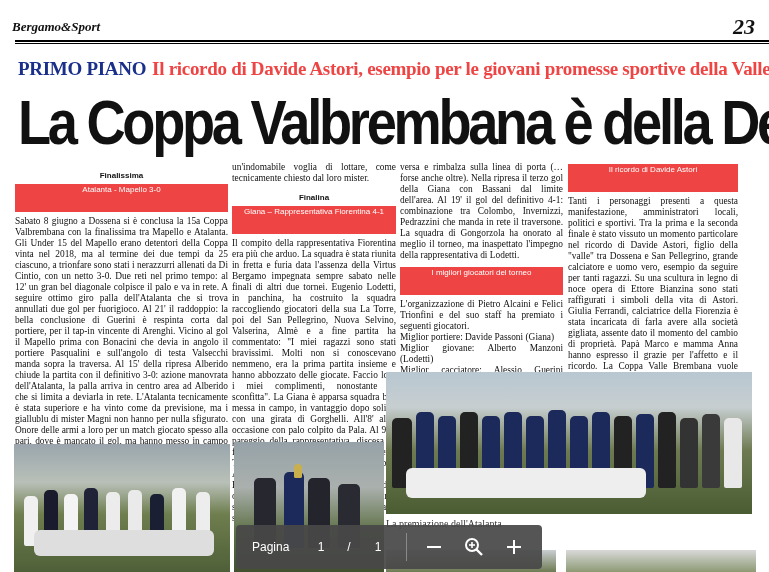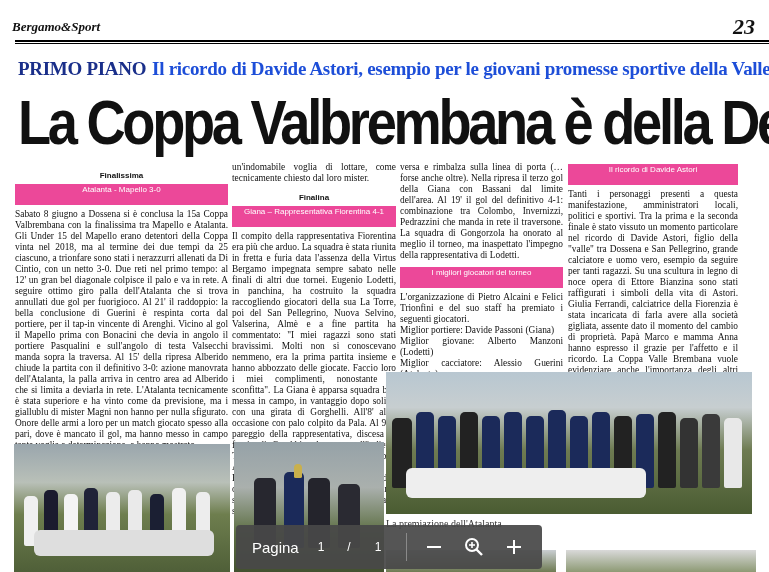--- a/index.html
+++ b/index.html
@@ -11,30 +11,30 @@
   
   .hdr { position: absolute; left: 12px; right: 0; top: 14px; height: 26px; }
   .hdr-date { position: absolute; left: 6px; top: 6px; font-style: italic; font-weight: bold; font-size: 12px; }
   .hdr-title { position: absolute; left: 0; right: 0; top: 5px; font-style: italic; font-weight: bold; font-size: 13px; }
   .hdr-page { position: absolute; right: 14px; top: 0; font-style: italic; font-weight: bold; font-size: 22px; }
   .hdr-rule { position: absolute; left: 15px; right: 0; top: 40px; height: 4px; border-top: 2px solid #000; border-bottom: 1px solid #000; }
 
   
   .kicker { position: absolute; left: 18px; top: 58px; font-size: 19px; font-weight: bold; white-space: nowrap; letter-spacing: -0.3px; }
   .kicker .lbl { color: #1a2f8a; margin-right: 6px; }
-  .kicker .txt { color: #1d4ed8; }
+  .kicker .txt { color: #ef4444; }
 
   
   .headline { position: absolute; left: 18px; right: 15px; top: 84px; font-family: "Liberation Sans", sans-serif; font-weight: bold; font-size: 63px; letter-spacing: -3.8px; line-height: 76px; white-space: nowrap; transform: scaleX(0.86); transform-origin: left top; }
 
   
   .col { position: absolute; font-size: 9.4px; line-height: 11px; text-align: justify; }
   .col p { margin-bottom: 0; }
   .col .sub { text-align: center; font-family: "Liberation Sans", sans-serif; font-weight: bold; font-size: 8px; margin: 2px 0 3px; }
-  .redbar { background: #ec4899; color: #fff; font-family: "Liberation Sans", sans-serif; font-size: 8px; text-align: center; height: 21px; line-height: 11px; margin: 2px 0 4px; }
+  .redbar { background: #ef4444; color: #fff; font-family: "Liberation Sans", sans-serif; font-size: 8px; text-align: center; height: 28px; line-height: 11px; margin: 2px 0 4px; }
 
   .c1 { left: 15px; top: 168px; width: 213px; }
   .c2 { left: 232px; top: 162px; width: 164px; }
   .c3 { left: 400px; top: 162px; width: 163px; }
   .c4 { left: 568px; top: 162px; width: 170px; }
 
   .sig { text-align: right; font-weight: bold; }
 
   
   .photo { position: absolute; overflow: hidden; }
@@ -42,21 +42,21 @@
   .ph2 { left: 234px; top: 442px; width: 150px; height: 130px; background: linear-gradient(180deg,#96a2a8 0%,#aab0ad 35%,#5d6f43 70%,#42502f 100%); }
   .ph3 { left: 386px; top: 372px; width: 366px; height: 142px; background: linear-gradient(180deg,#b8c7d1 0%,#c7ced0 25%,#6e7b52 55%,#4a5c32 100%); }
   .ph4 { left: 566px; top: 550px; width: 190px; height: 22px; background: linear-gradient(180deg,#d9d9d9,#8d9a74); }
   .ph5 { left: 386px; top: 550px; width: 170px; height: 22px; background: linear-gradient(180deg,#c9ced2,#6e7b52); }
 
   .figure { position: absolute; border-radius: 5px 5px 2px 2px; }
   .caption { position: absolute; left: 386px; top: 518px; width: 170px; font-size: 10px; color: #333; }
 
   
   .viewer-bar { position: absolute; left: 236px; top: 525px; width: 306px; height: 44px; background: rgba(72,72,72,0.93); border-radius: 4px; display: flex; align-items: center; color: #fff; font-family: "Liberation Sans", sans-serif; }
-  .vb-label { font-size: 15px; margin-left: 16px; width: 48px; }
+  .vb-label { font-size: 12px; margin-left: 16px; width: 48px; }
   .vb-page { font-size: 12px; width: 22px; text-align: center; margin-left: 10px; }
   .vb-sep { font-size: 12px; width: 14px; text-align: center; margin-left: 10px; }
   .vb-total { font-size: 12px; width: 20px; text-align: center; margin-left: 12px; }
   .vb-div { width: 1px; height: 28px; background: #8a8a8a; margin-left: 18px; }
   .vb-btn { width: 30px; height: 30px; display: flex; align-items: center; justify-content: center; cursor: pointer; }
   .vb-btn svg { display: block; }
 </style>
 </head>
 <body>
 

